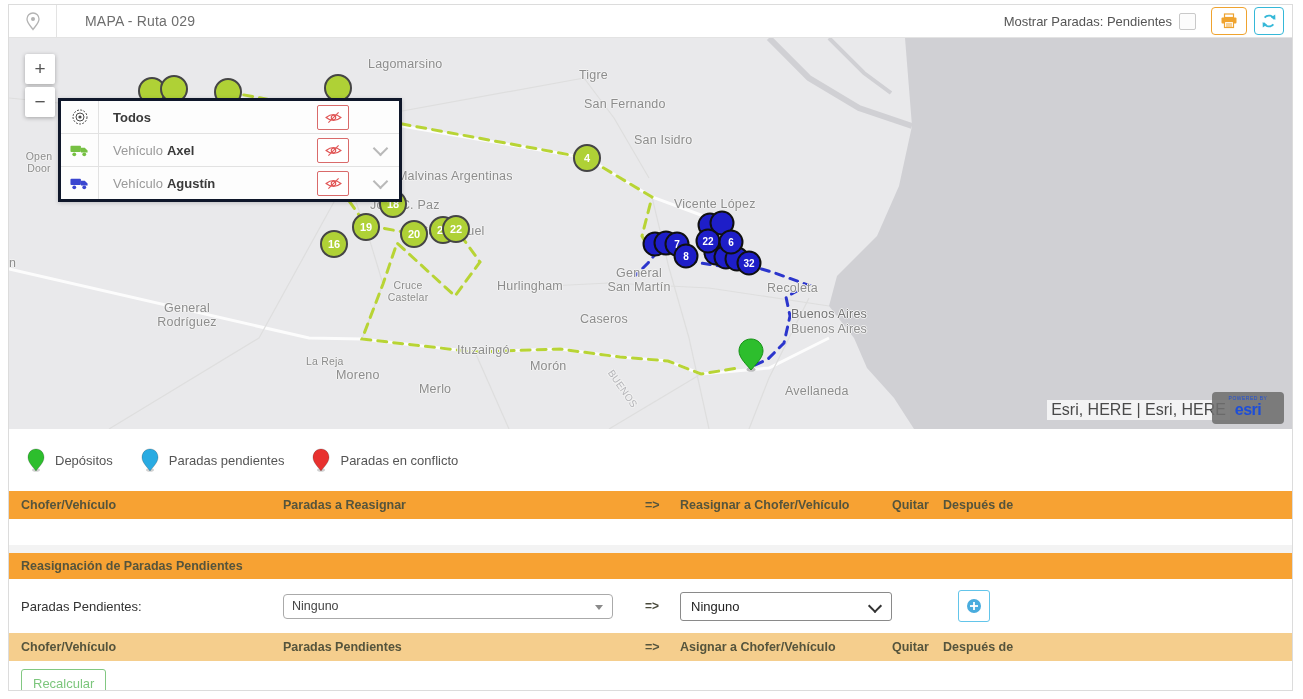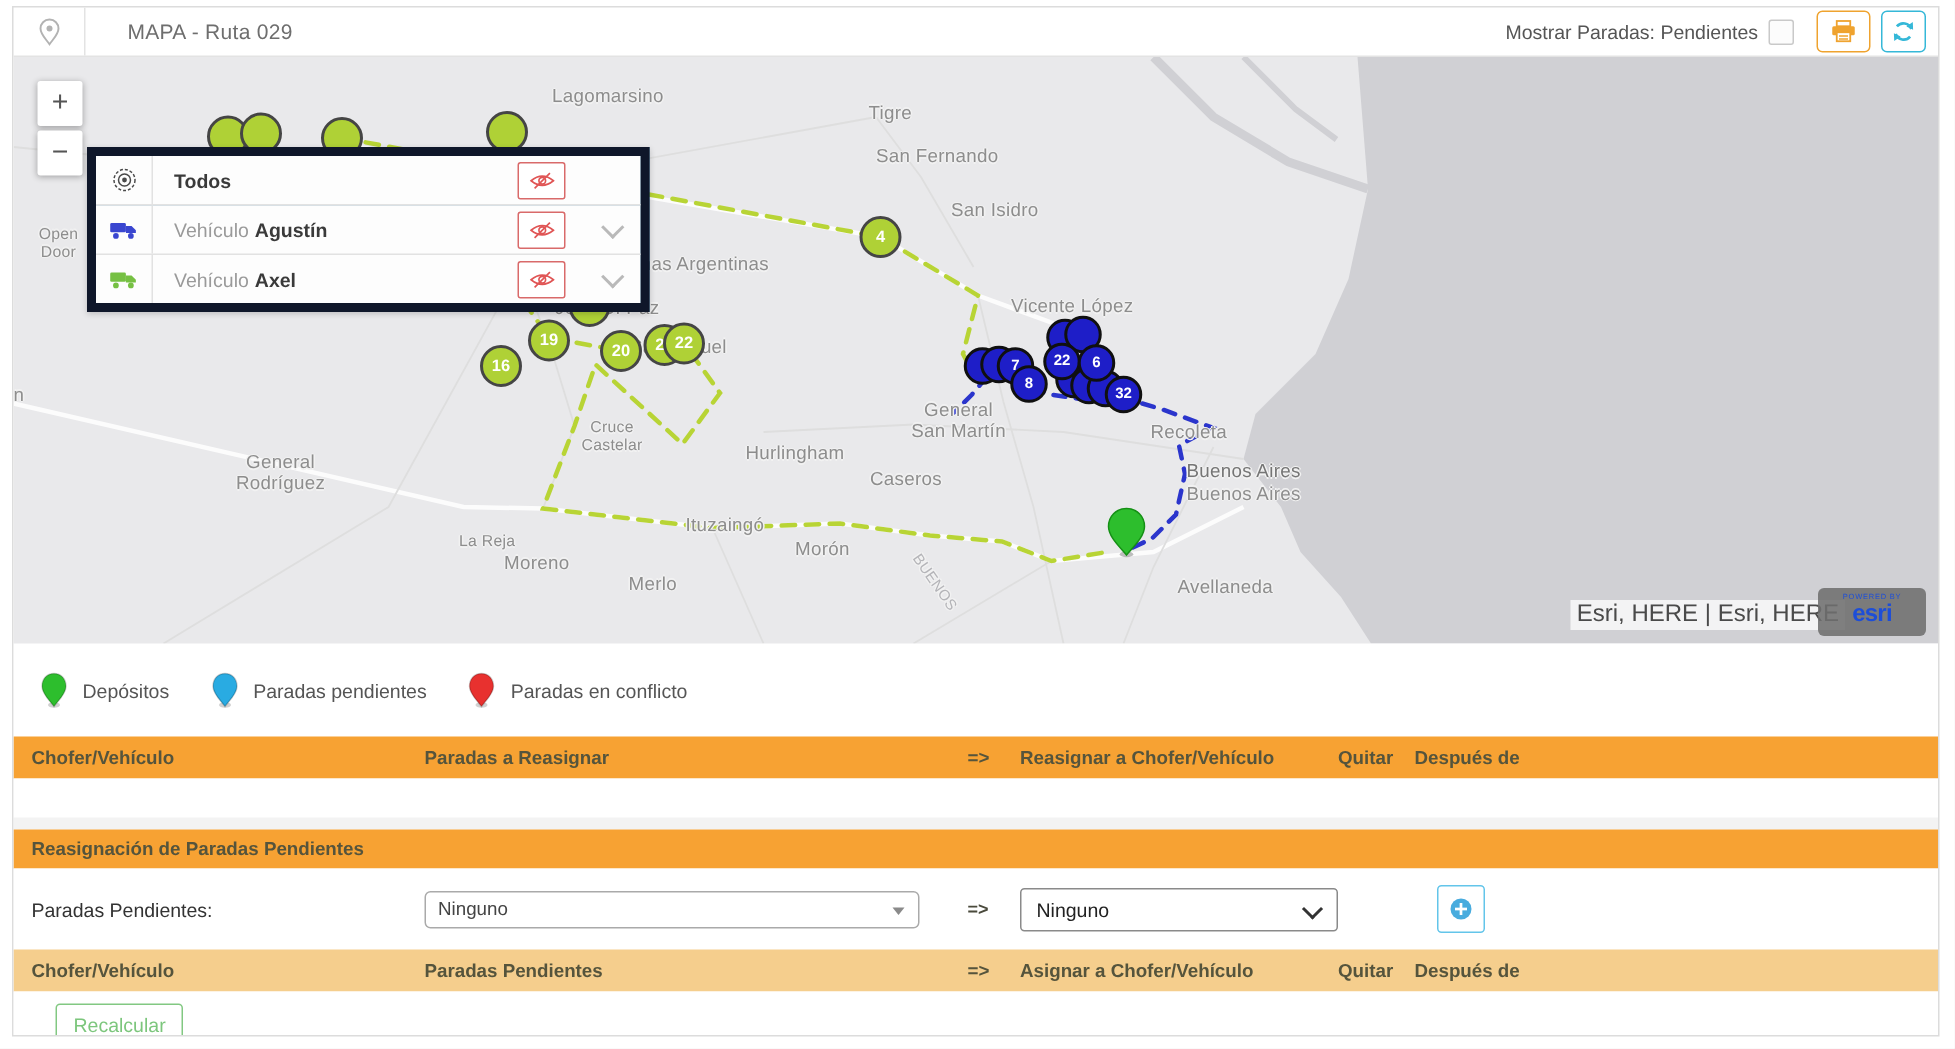--- a/index.html
+++ b/index.html
@@ -32,21 +32,21 @@
   .plabel.d{color:#757575;}
   .plabel.rot{color:#b4b4b8;font-size:10px;}
   .mkr{position:absolute;transform:translate(-50%,-50%);border-radius:50%;display:flex;align-items:center;justify-content:center;color:#fff;font-weight:bold;box-sizing:content-box;}
   .mg{width:24px;height:24px;background:#AFD136;border:2px solid #454545;font-size:11px;z-index:3;}
   .mb{width:21px;height:21px;background:#1E1EC8;border:2px solid #101010;font-size:10px;z-index:4;}
   #depot{position:absolute;z-index:5;}
 
   .zoomctl{position:absolute;left:16px;top:16px;z-index:10;}
   .zbtn{width:30px;height:30px;background:#fff;border-radius:2px;box-shadow:0 1px 4px rgba(0,0,0,.3);display:flex;align-items:center;justify-content:center;font-size:19px;color:#555;margin-bottom:3px;cursor:pointer;}
 
-  .vpanel{position:absolute;left:49px;top:60px;width:375px;z-index:9;background:#0c4a6e;border:6px solid #0f172a;box-shadow:0 1px 4px rgba(0,0,0,.18);box-sizing:border-box;}
+  .vpanel{position:absolute;left:49px;top:60px;width:344px;z-index:9;background:#14b8a6;border:3px solid #0f172a;box-shadow:0 1px 4px rgba(0,0,0,.18);box-sizing:border-box;}
   .vrow{display:flex;align-items:center;height:32px;border-bottom:1px solid #e2e2e2;background:#fdfdfd;}
   .vrow:last-child{border-bottom:none;}
   .vicon{width:38px;display:flex;align-items:center;justify-content:center;border-right:1px solid #e2e2e2;height:100%;box-sizing:border-box;}
   .vlabel{flex:1;padding-left:14px;font-size:13px;color:#9a9a9a;}
   .vlabel b{color:#3a3a3a;font-weight:bold;margin-left:4px;}
   .vlabel.all{color:#3a3a3a;font-weight:bold;}
   .eyebtn{width:30px;height:23px;border:1px solid #D96A6A;border-radius:2px;background:#fff;display:flex;align-items:center;justify-content:center;margin-right:12px;cursor:pointer;}
   .chevcell{width:38px;display:flex;align-items:center;justify-content:center;}
   .chev{width:9px;height:9px;border-right:2px solid #b9b9b9;border-bottom:2px solid #b9b9b9;transform:rotate(45deg);margin-top:-4px;}
 
@@ -73,21 +73,21 @@
   .controls{height:54px;background:#fff;}
   .flabel{font-size:13px;color:#333;padding-left:12px;}
   .sel1{width:330px;height:25px;border:1px solid #aaa;border-radius:4px;background:#fff;display:flex;align-items:center;font-size:12.5px;color:#444;padding-left:8px;box-sizing:border-box;position:relative;cursor:pointer;}
   .sel1 .tri{position:absolute;right:9px;top:10px;width:0;height:0;border-left:4px solid transparent;border-right:4px solid transparent;border-top:5px solid #8a8a8a;}
   .arrowtxt{font-size:12px;font-weight:bold;color:#4a4a3c;}
   .sel2{width:257px;height:29px;border:1px solid #8a8a8a;border-radius:3px;background:#fff;display:flex;align-items:center;font-size:13px;color:#222;padding-left:10px;box-sizing:border-box;position:relative;cursor:pointer;}
   .sel2 .vchev{position:absolute;right:11px;top:8px;width:8px;height:8px;border-right:2px solid #333;border-bottom:2px solid #333;transform:rotate(45deg);}
   .addbtn{width:30px;height:30px;border:1px solid #63C5EA;border-radius:3px;background:#fff;display:flex;align-items:center;justify-content:center;margin-left:15px;cursor:pointer;}
 
   .footer{height:45px;background:#fff;display:flex;align-items:center;}
-  .recalc{margin-left:28px;padding:6px 11px;border:1px solid #82C882;border-radius:3px;background:#fff;color:#7CC67C;font-size:13px;cursor:pointer;font-family:inherit;}
+  .recalc{margin-left:12px;padding:6px 11px;border:1px solid #82C882;border-radius:3px;background:#fff;color:#7CC67C;font-size:13px;cursor:pointer;font-family:inherit;}
 </style>
 </head>
 <body>
 
 <div class="app">
 
   <div class="hdr">
     <div class="hdr-pin">
       <svg width="14" height="19" viewBox="0 0 14 19">
         <path d="M7,1 C3.5,1 1,3.8 1,7 C1,11 5,14.5 7,17.5 C9,14.5 13,11 13,7 C13,3.8 10.5,1 7,1 Z" fill="none" stroke="#b3b3b3" stroke-width="1.3"></path>
@@ -170,48 +170,48 @@
             <path d="M1,7 Q9,0.5 17,7 Q9,13.5 1,7 Z" fill="none" stroke="#E05555" stroke-width="1.2"></path>
             <circle cx="9" cy="7" r="2.4" fill="none" stroke="#E05555" stroke-width="1.2"></circle>
             <line x1="3.5" y1="12.5" x2="14.5" y2="1.5" stroke="#E05555" stroke-width="1.2"></line>
           </svg>
         </div>
         <div class="chevcell"></div>
       </div>
       <div class="vrow">
         <div class="vicon">
           <svg width="19" height="14" viewBox="0 0 20 14">
-            <rect class="tfill" x="0.5" y="2.5" width="11" height="6.5" rx="1" fill="#3A46D0"></rect>
-            <path class="tfill" d="M11.5,4.5 h4 l3,3 v2 h-7 z" fill="#3A46D0"></path>
-            <circle class="tfill" cx="4.5" cy="11.5" r="2" fill="#3A46D0"></circle>
-            <circle class="tfill" cx="15" cy="11.5" r="2" fill="#3A46D0"></circle>
-          </svg>
-        </div>
-        <div class="vlabel"><span>Vehículo</span><b>Agustín</b></div>
+            <rect class="tfill" x="0.5" y="2.5" width="11" height="6.5" rx="1" fill="#76C043"></rect>
+            <path class="tfill" d="M11.5,4.5 h4 l3,3 v2 h-7 z" fill="#76C043"></path>
+            <circle class="tfill" cx="4.5" cy="11.5" r="2" fill="#76C043"></circle>
+            <circle class="tfill" cx="15" cy="11.5" r="2" fill="#76C043"></circle>
+          </svg>
+        </div>
+        <div class="vlabel"><span>Vehículo</span><b>Axel</b></div>
         <div class="eyebtn">
           <svg width="17" height="13" viewBox="0 0 18 14">
             <path d="M1,7 Q9,0.5 17,7 Q9,13.5 1,7 Z" fill="none" stroke="#E05555" stroke-width="1.2"></path>
             <circle cx="9" cy="7" r="2.4" fill="none" stroke="#E05555" stroke-width="1.2"></circle>
             <line x1="3.5" y1="12.5" x2="14.5" y2="1.5" stroke="#E05555" stroke-width="1.2"></line>
           </svg>
         </div>
         <div class="chevcell">
             <div class="chev"></div>
           </div>
       </div>
       <div class="vrow">
         <div class="vicon">
           <svg width="19" height="14" viewBox="0 0 20 14">
-            <rect class="tfill" x="0.5" y="2.5" width="11" height="6.5" rx="1" fill="#76C043"></rect>
-            <path class="tfill" d="M11.5,4.5 h4 l3,3 v2 h-7 z" fill="#76C043"></path>
-            <circle class="tfill" cx="4.5" cy="11.5" r="2" fill="#76C043"></circle>
-            <circle class="tfill" cx="15" cy="11.5" r="2" fill="#76C043"></circle>
-          </svg>
-        </div>
-        <div class="vlabel"><span>Vehículo</span><b>Axel</b></div>
+            <rect class="tfill" x="0.5" y="2.5" width="11" height="6.5" rx="1" fill="#3A46D0"></rect>
+            <path class="tfill" d="M11.5,4.5 h4 l3,3 v2 h-7 z" fill="#3A46D0"></path>
+            <circle class="tfill" cx="4.5" cy="11.5" r="2" fill="#3A46D0"></circle>
+            <circle class="tfill" cx="15" cy="11.5" r="2" fill="#3A46D0"></circle>
+          </svg>
+        </div>
+        <div class="vlabel"><span>Vehículo</span><b>Agustín</b></div>
         <div class="eyebtn">
           <svg width="17" height="13" viewBox="0 0 18 14">
             <path d="M1,7 Q9,0.5 17,7 Q9,13.5 1,7 Z" fill="none" stroke="#E05555" stroke-width="1.2"></path>
             <circle cx="9" cy="7" r="2.4" fill="none" stroke="#E05555" stroke-width="1.2"></circle>
             <line x1="3.5" y1="12.5" x2="14.5" y2="1.5" stroke="#E05555" stroke-width="1.2"></line>
           </svg>
         </div>
         <div class="chevcell">
             <div class="chev"></div>
           </div>
@@ -226,21 +226,21 @@
   <div class="plabel" style="left: 359px; top: 19px;">Lagomarsino</div>
       <div class="plabel" style="left: 570px; top: 30px;">Tigre</div>
       <div class="plabel" style="left: 575px; top: 59px;">San Fernando</div>
       <div class="plabel" style="left: 625px; top: 95px;">San Isidro</div>
       <div class="plabel" style="left: 665px; top: 159px;">Vicente López</div>
       <div class="plabel" style="left: 388px; top: 131px;">Malvinas Argentinas</div>
       <div class="plabel" style="left: 361px; top: 160px;">José C. Paz</div>
       <div class="plabel" style="left: 411px; top: 186px;">San Miguel</div>
       <div class="plabel c s" style="left: 399px; top: 241px;">Cruce
 Castelar</div>
-      <div class="plabel" style="left: 488px; top: 257px;">Hurlingham</div>
+      <div class="plabel" style="left: 488px; top: 241px;">Hurlingham</div>
       <div class="plabel c" style="left: 630px; top: 228px;">General
 San Martín</div>
       <div class="plabel" style="left: 571px; top: 274px;">Caseros</div>
       <div class="plabel c" style="left: 178px; top: 263px;">General
 Rodríguez</div>
       <div class="plabel s" style="left: 297px; top: 317px;">La Reja</div>
       <div class="plabel" style="left: 327px; top: 330px;">Moreno</div>
       <div class="plabel" style="left: 410px; top: 344px;">Merlo</div>
       <div class="plabel" style="left: 448px; top: 305px;">Ituzaingó</div>
       <div class="plabel" style="left: 521px; top: 321px;">Morón</div>

